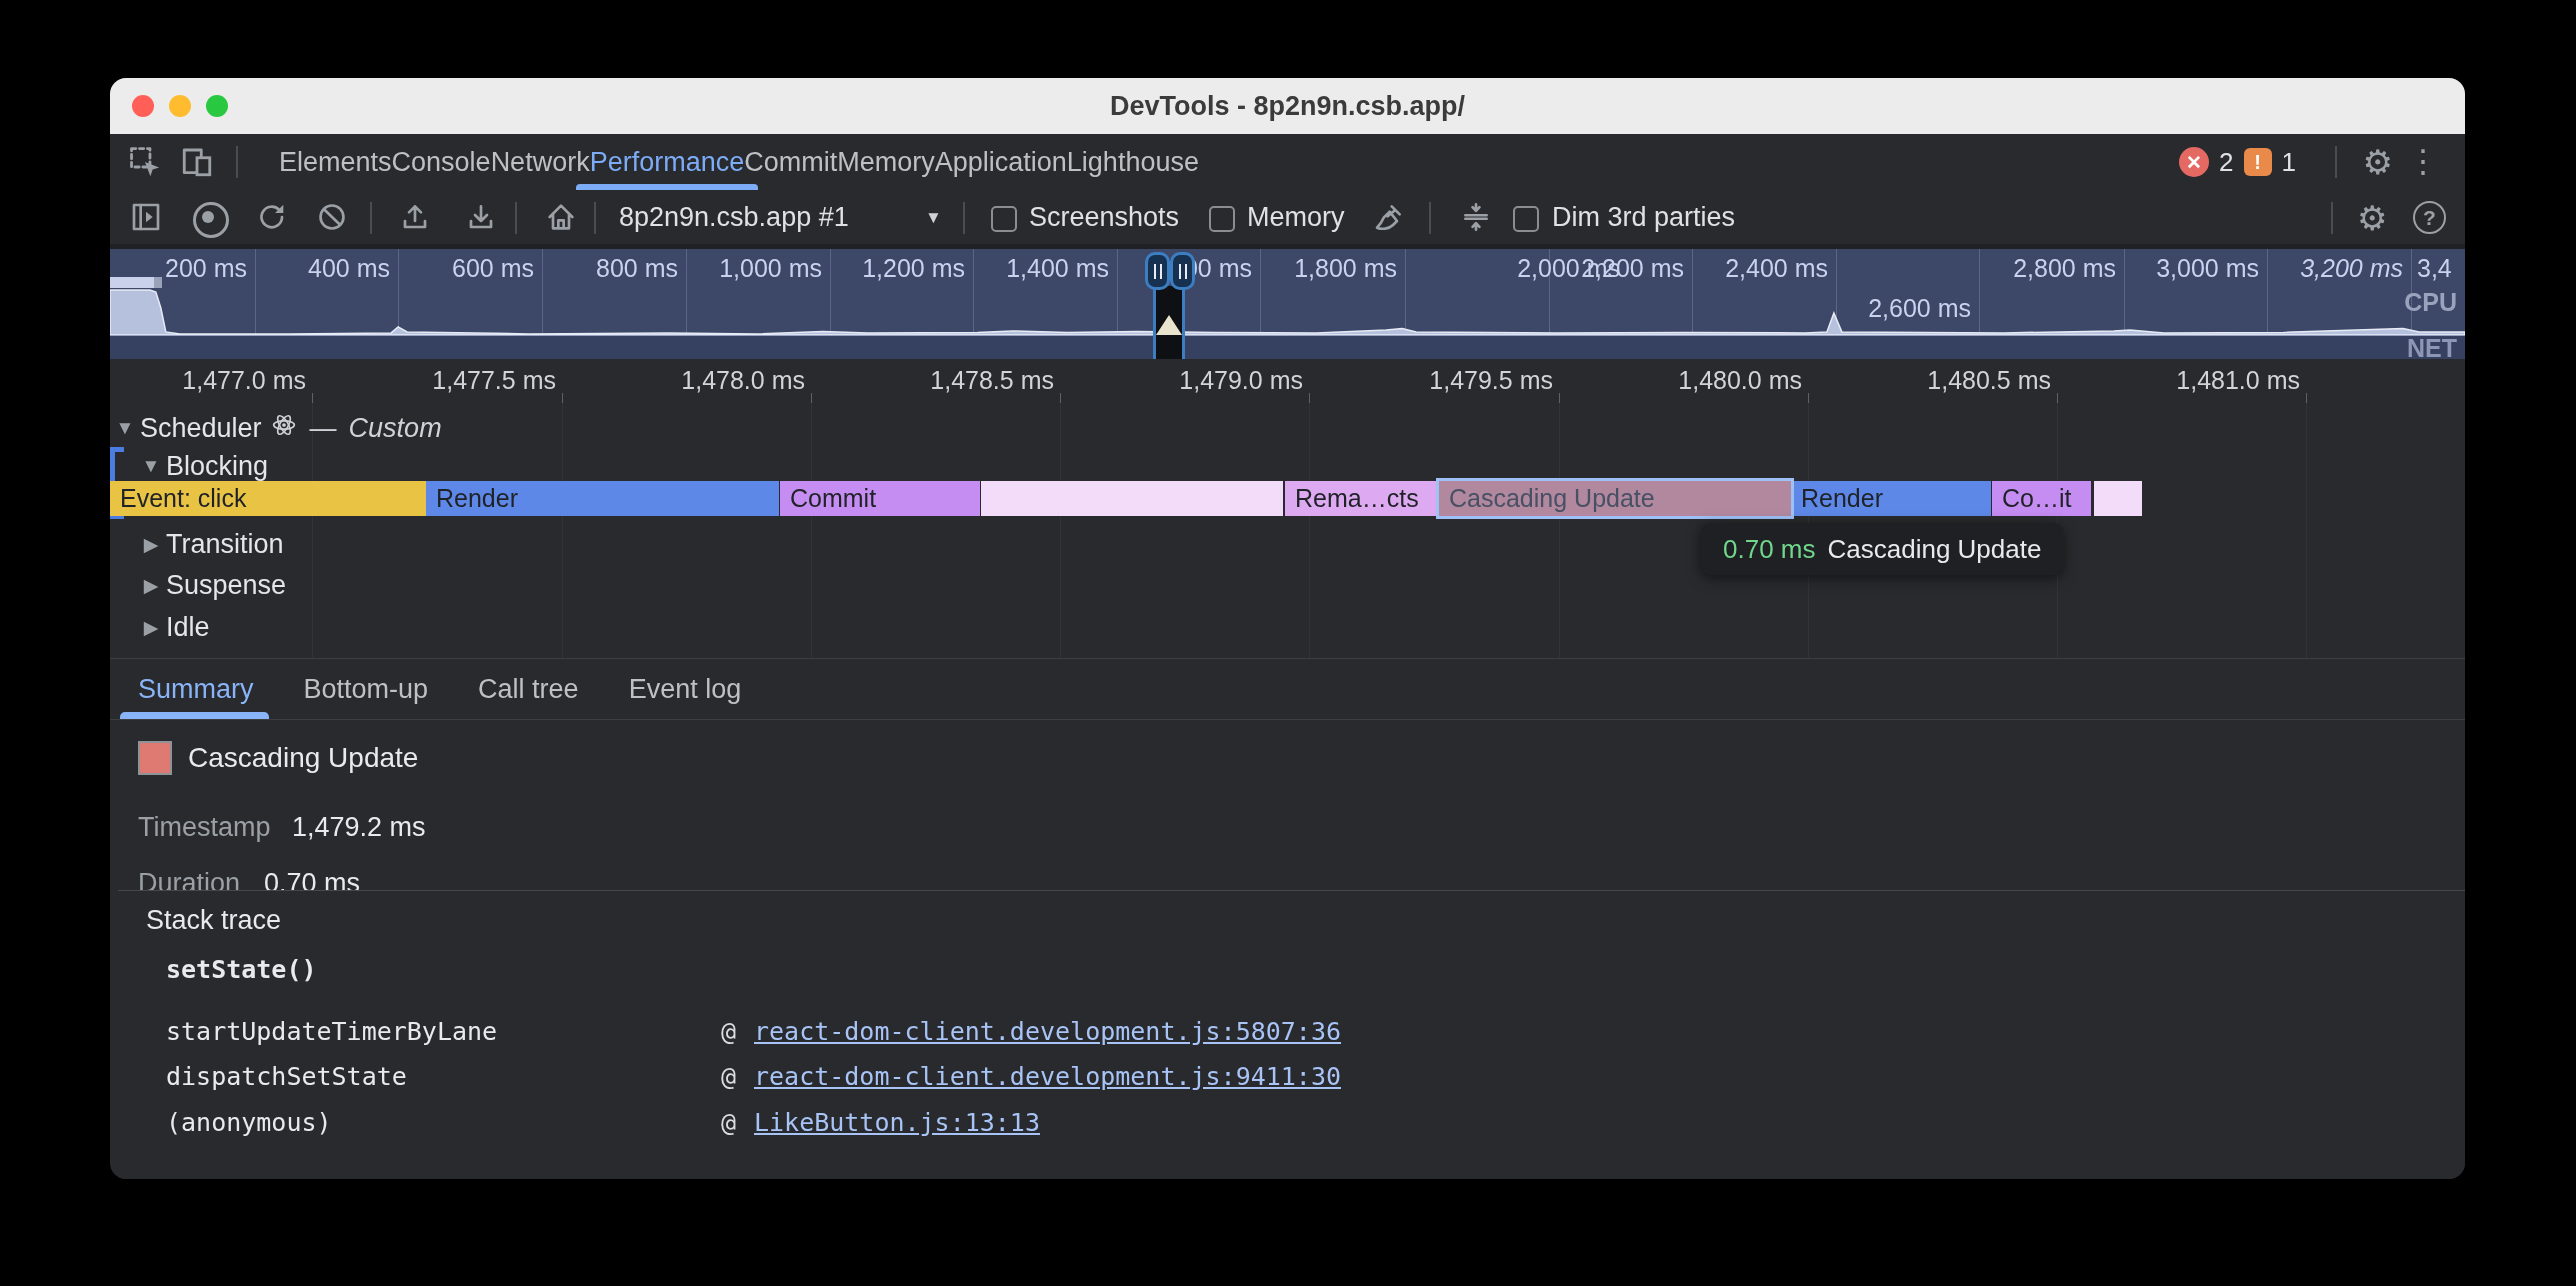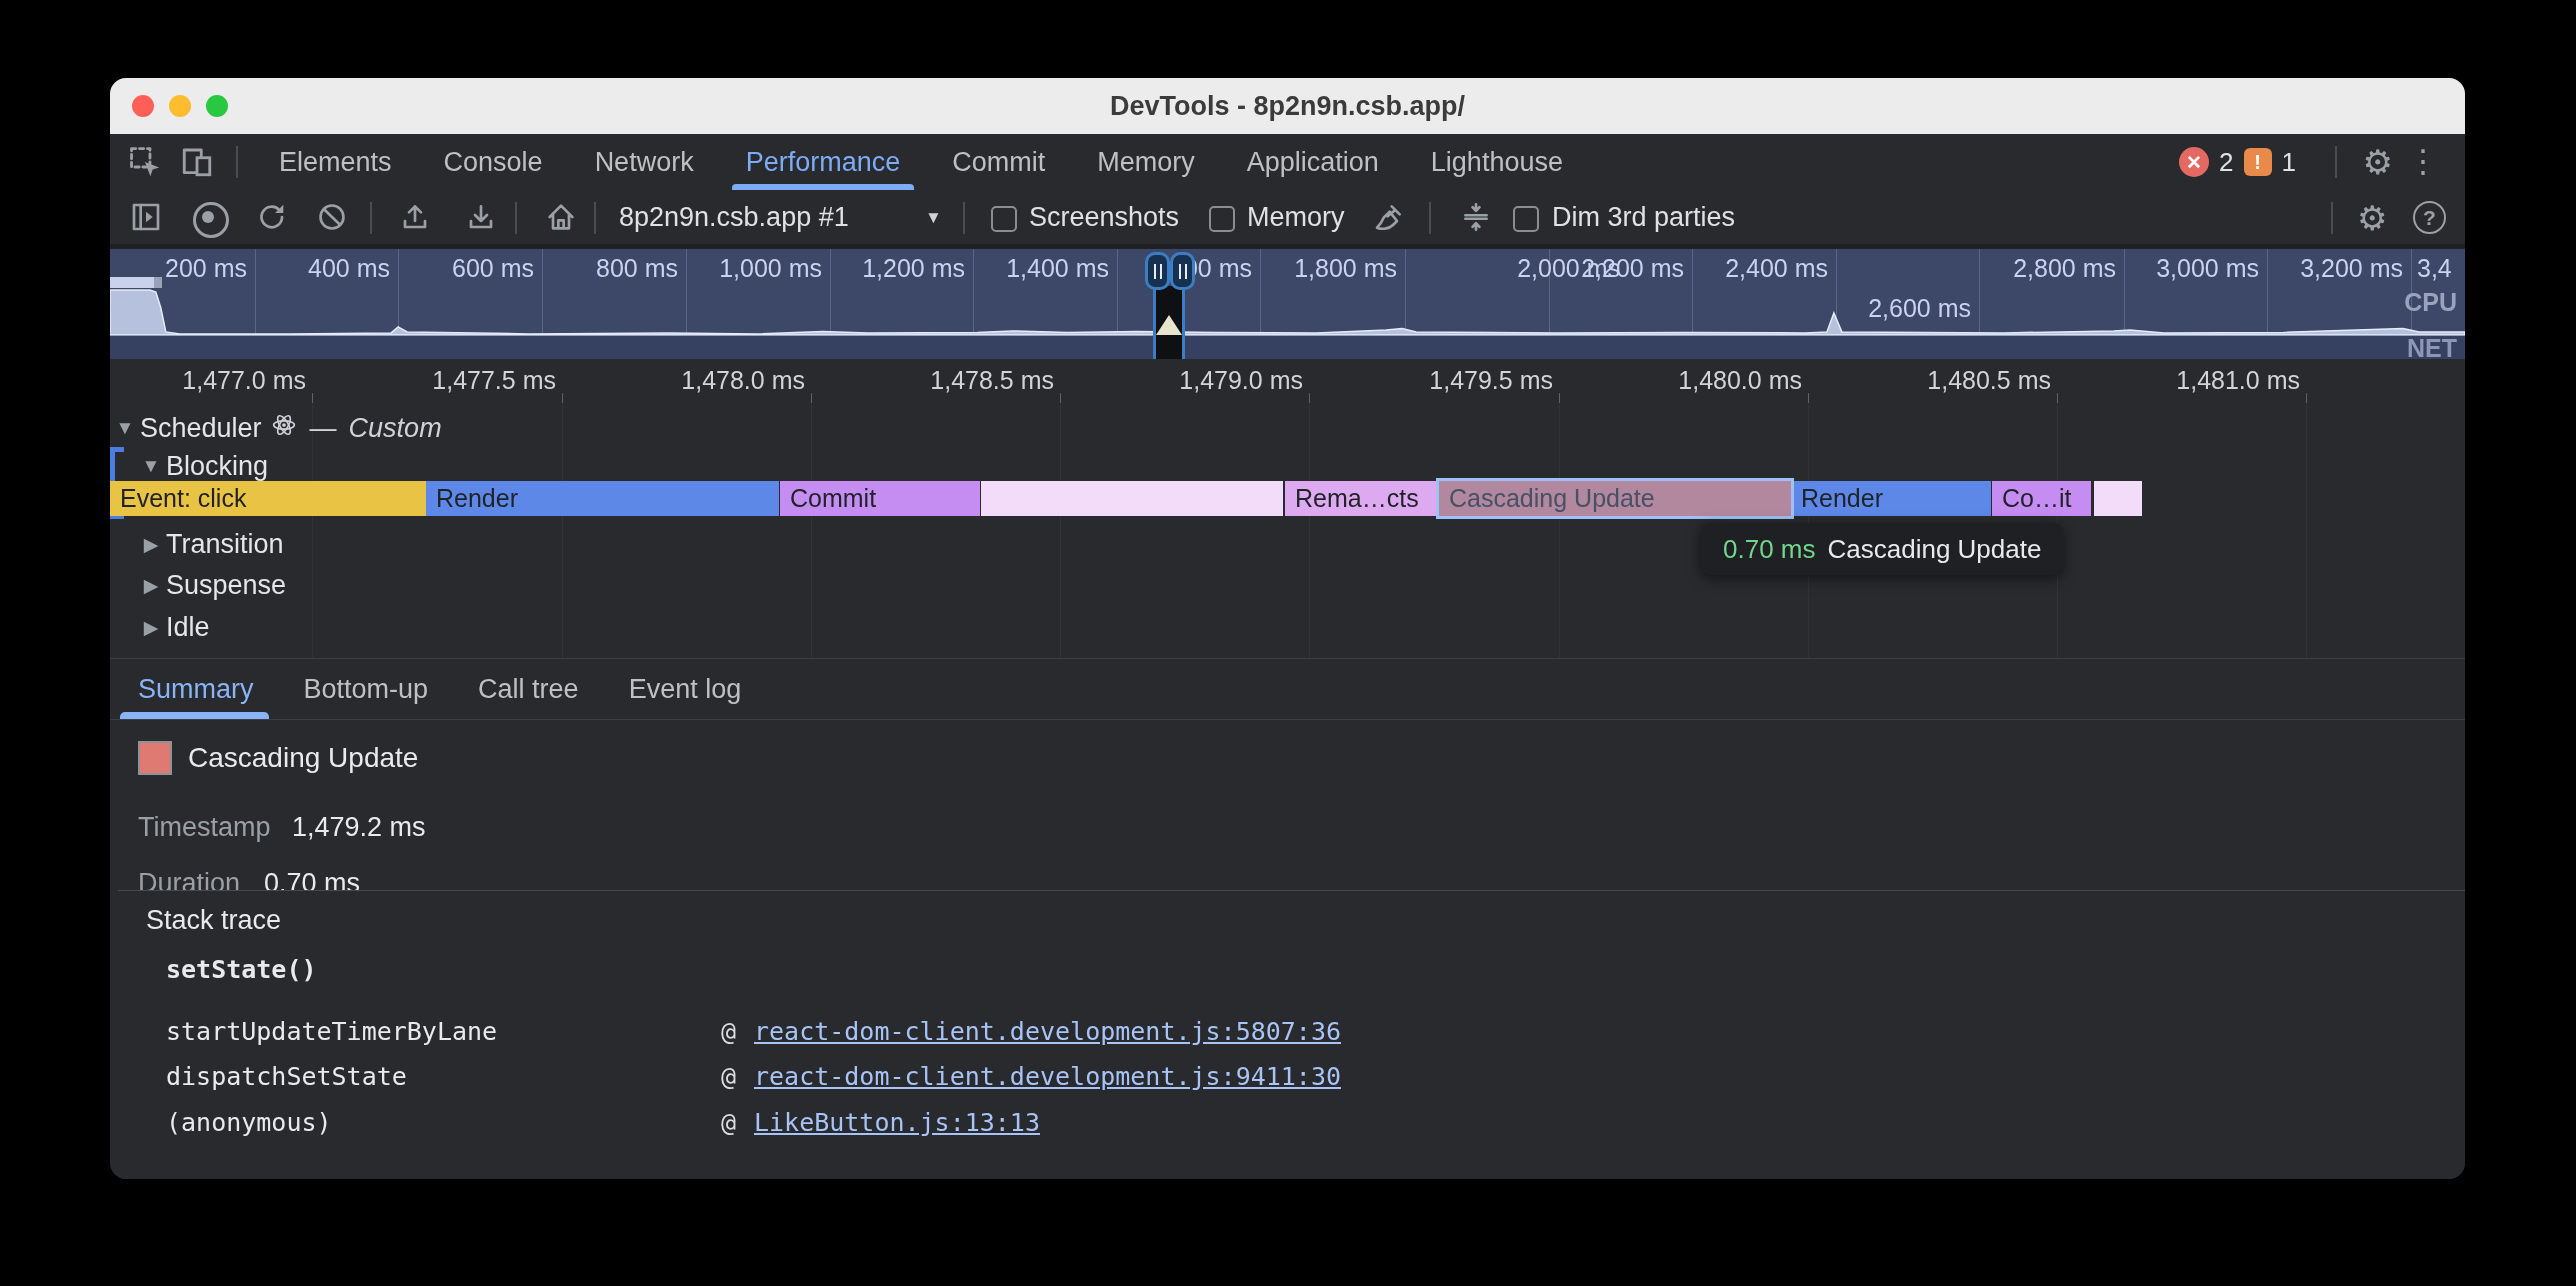--- a/index.html
+++ b/index.html
@@ -12,21 +12,21 @@
   .titlebar{position:absolute;left:0;top:0;width:100%;height:56px;background:#ececec;
             display:flex;align-items:center;justify-content:center;}
   .title{font-size:27px;font-weight:700;color:#3b3b3b;}
   .tl{position:absolute;top:17px;width:22px;height:22px;border-radius:50%;}
   .tl.r{left:22px;background:#ff5f57;} .tl.y{left:59px;background:#febc2e;} .tl.g{left:96px;background:#28c840;}
   
   .tabbar{position:absolute;left:0;top:56px;width:100%;height:56px;background:#292a2d;
           border-bottom:1px solid #3c3d40;}
   .tb-icon{position:absolute;top:11px;width:34px;height:34px;}
   .vdiv{position:absolute;top:12px;width:2px;height:32px;background:#4a4c50;}
-  #main-tabs{position:absolute;left:169px;top:0;height:100%;display:flex;gap:52px;}
+  #main-tabs{position:absolute;left:169px;top:0;height:100%;display:flex;}
   .tab{position:relative;height:100%;display:flex;align-items:center;font-size:27px;color:#bdc1c6;}
   .tab.active{color:#7dacf7;}
   .tab.active::after{content:'';position:absolute;left:-14px;right:-14px;bottom:0;height:6px;
                      background:#7dacf7;border-radius:4px 4px 0 0;}
   .badge-group{position:absolute;right:169px;top:0;height:100%;display:flex;align-items:center;gap:10px;}
   .err-badge{width:30px;height:30px;border-radius:50%;background:#e46962;color:#fff;font-size:19px;
              font-weight:700;display:flex;align-items:center;justify-content:center;}
   .iss-badge{width:28px;height:28px;border-radius:6px;background:#e98a4b;color:#fff;font-size:20px;
              font-weight:700;display:flex;align-items:center;justify-content:center;}
   .badge-count{font-size:26px;color:#dfe1e5;}
@@ -257,21 +257,21 @@
         <div class="ov-label" style="left: 1574px; transform: translateX(-100%);">2,200 ms</div>
         <div class="ov-line" style="left: 1726px;"></div>
         <div class="ov-label" style="left: 1718px; transform: translateX(-100%);">2,400 ms</div>
         <div class="ov-line" style="left: 1869px;"></div>
         <div class="ov-label" style="left: 1861px; transform: translateX(-100%); margin-top: 40px;">2,600 ms</div>
         <div class="ov-line" style="left: 2014px;"></div>
         <div class="ov-label" style="left: 2006px; transform: translateX(-100%);">2,800 ms</div>
         <div class="ov-line" style="left: 2157px;"></div>
         <div class="ov-label" style="left: 2149px; transform: translateX(-100%);">3,000 ms</div>
         <div class="ov-line" style="left: 2301px;"></div>
-        <div class="ov-label" style="left: 2293px; transform: translateX(-100%);">3,200 ms</div>
+        <div class="ov-label" style="left: 2293px; transform: translateX(-100%); font-style: italic;">3,200 ms</div>
         <div class="ov-label" style="left: 2307px;">3,4</div>
       </div>
     <svg width="2355" height="115" style="position:absolute;left:0;top:0" viewBox="0 0 2362 115">
       <path d="M0,46 L40,46 L46,48 L51,64 L56,88 L70,90 L180,90 L282,89 L289,83 L298,88 L420,90 L560,89 L650,90 L715,87.5 L760,89 L870,88.5 L905,87 L960,88.5 L1030,87.5 L1110,88.5 L1210,89 L1280,86 L1296,84.5 L1310,88 L1450,89 L1580,88.5 L1700,89 L1722,88 L1729,69 L1737,88 L1900,89 L2010,87 L2026,86 L2060,89 L2180,88.5 L2300,84.5 L2316,88 L2362,88 L2362,91 L0,91 Z" fill="#b6c1de" stroke="#e7ebf5" stroke-width="1.5"></path>
     </svg>
     <div class="net-strip"></div>
     <div class="baseline"></div>
     <div class="netbar"></div>
     <div class="netbar-cap"></div>
     <div class="sel-band"></div>

